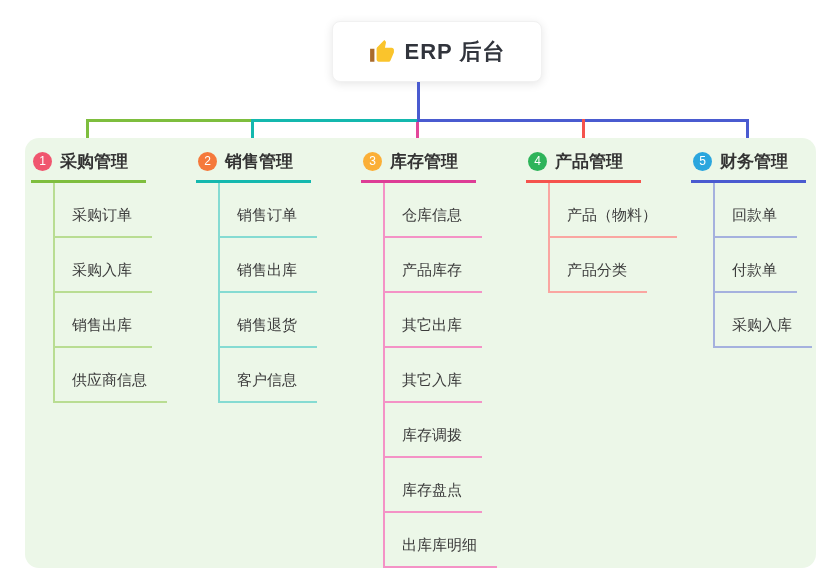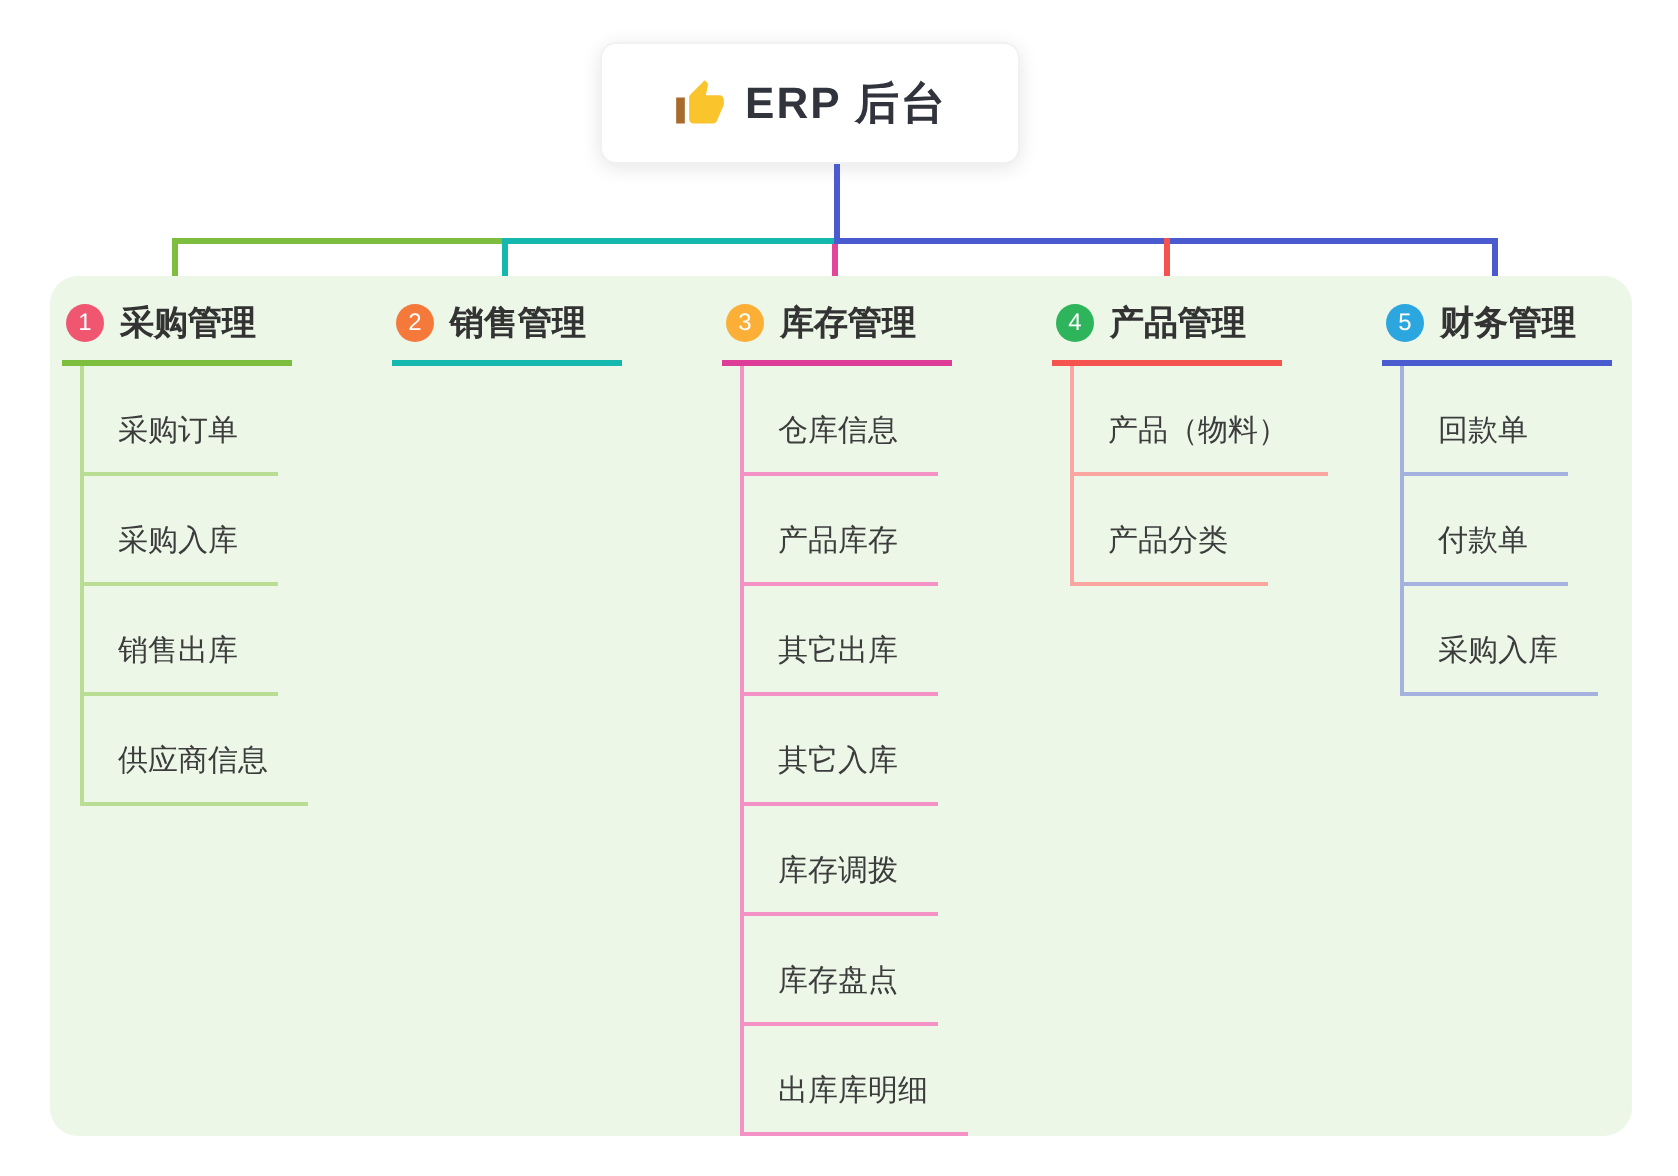--- a/index.html
+++ b/index.html
@@ -10,21 +10,21 @@
     position: relative;
     width: 839px;
     height: 588px;
     background: #ffffff;
     overflow: hidden;
   }
 
   
   .root-node {
     position: absolute;
-    left: 300px; top: 21px;
+    left: 332px; top: 21px;
     width: 210px; height: 61px;
     background: #ffffff;
     border: 1px solid #f1f1f1;
     border-radius: 8px;
     box-shadow: 0 2px 10px rgba(0,0,0,0.10);
     display: flex;
     align-items: center;
     justify-content: center;
     gap: 10px;
     cursor: pointer;
@@ -89,21 +89,21 @@
   }
   .branch-label {
     font-size: 17px;
     font-weight: 600;
     color: #333333;
     white-space: nowrap;
   }
 
   .children {
     list-style: none;
-    margin-left: 9px;
+    margin-left: 22px;
     border-left: 2px solid var(--light);
   }
   .children li {
     height: 55px;
     display: flex;
     align-items: flex-end;
     cursor: pointer;
   }
   .children li span {
     display: inline-block;
@@ -158,20 +158,34 @@
           <span>供应商信息</span>
         </li>
     </ul>
   </div>
 
   <div class="branch b2">
     <div class="branch-head">
       <span class="badge">2</span>
       <span class="branch-label">销售管理</span>
     </div>
+    <ul class="children">
+      <li>
+          <span>销售订单</span>
+        </li>
+      <li>
+          <span>销售出库</span>
+        </li>
+      <li>
+          <span>销售退货</span>
+        </li>
+      <li>
+          <span>客户信息</span>
+        </li>
+    </ul>
   </div>
 
   <div class="branch b3">
     <div class="branch-head">
       <span class="badge">3</span>
       <span class="branch-label">库存管理</span>
     </div>
     <ul class="children">
       <li>
           <span>仓库信息</span>

